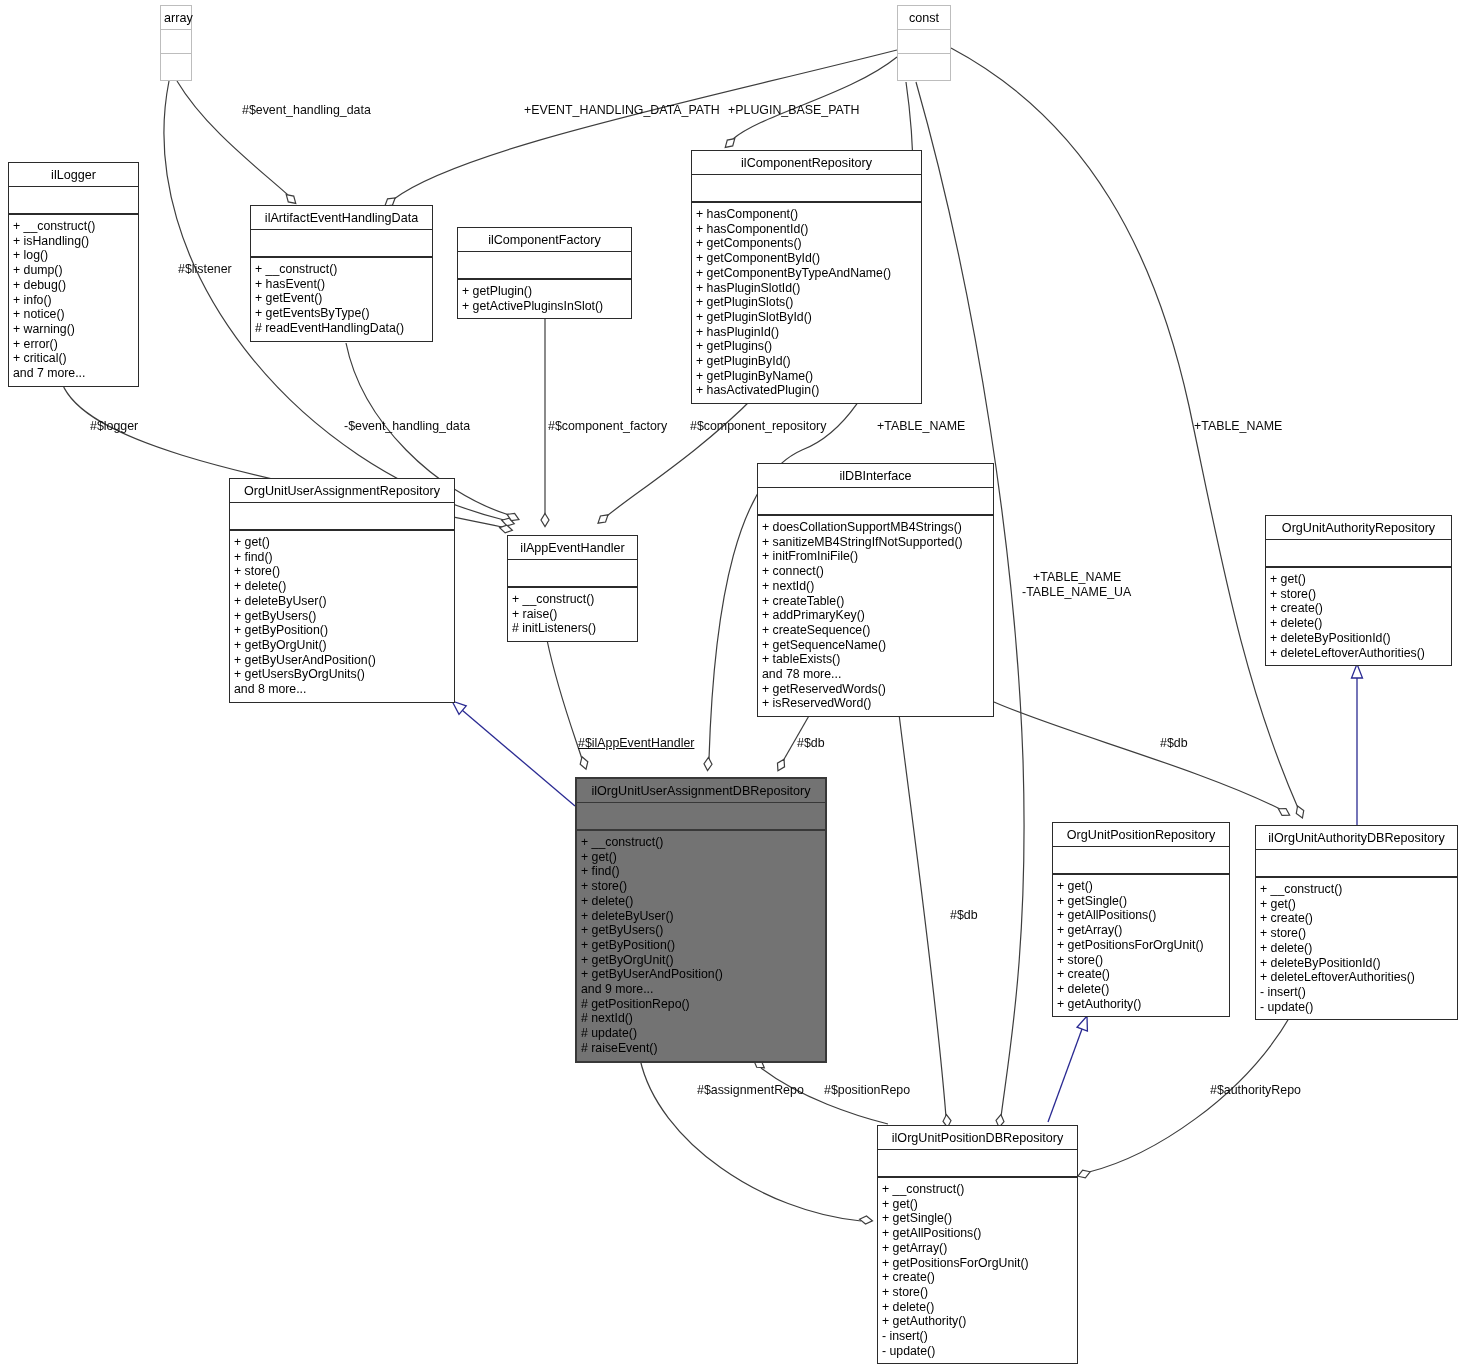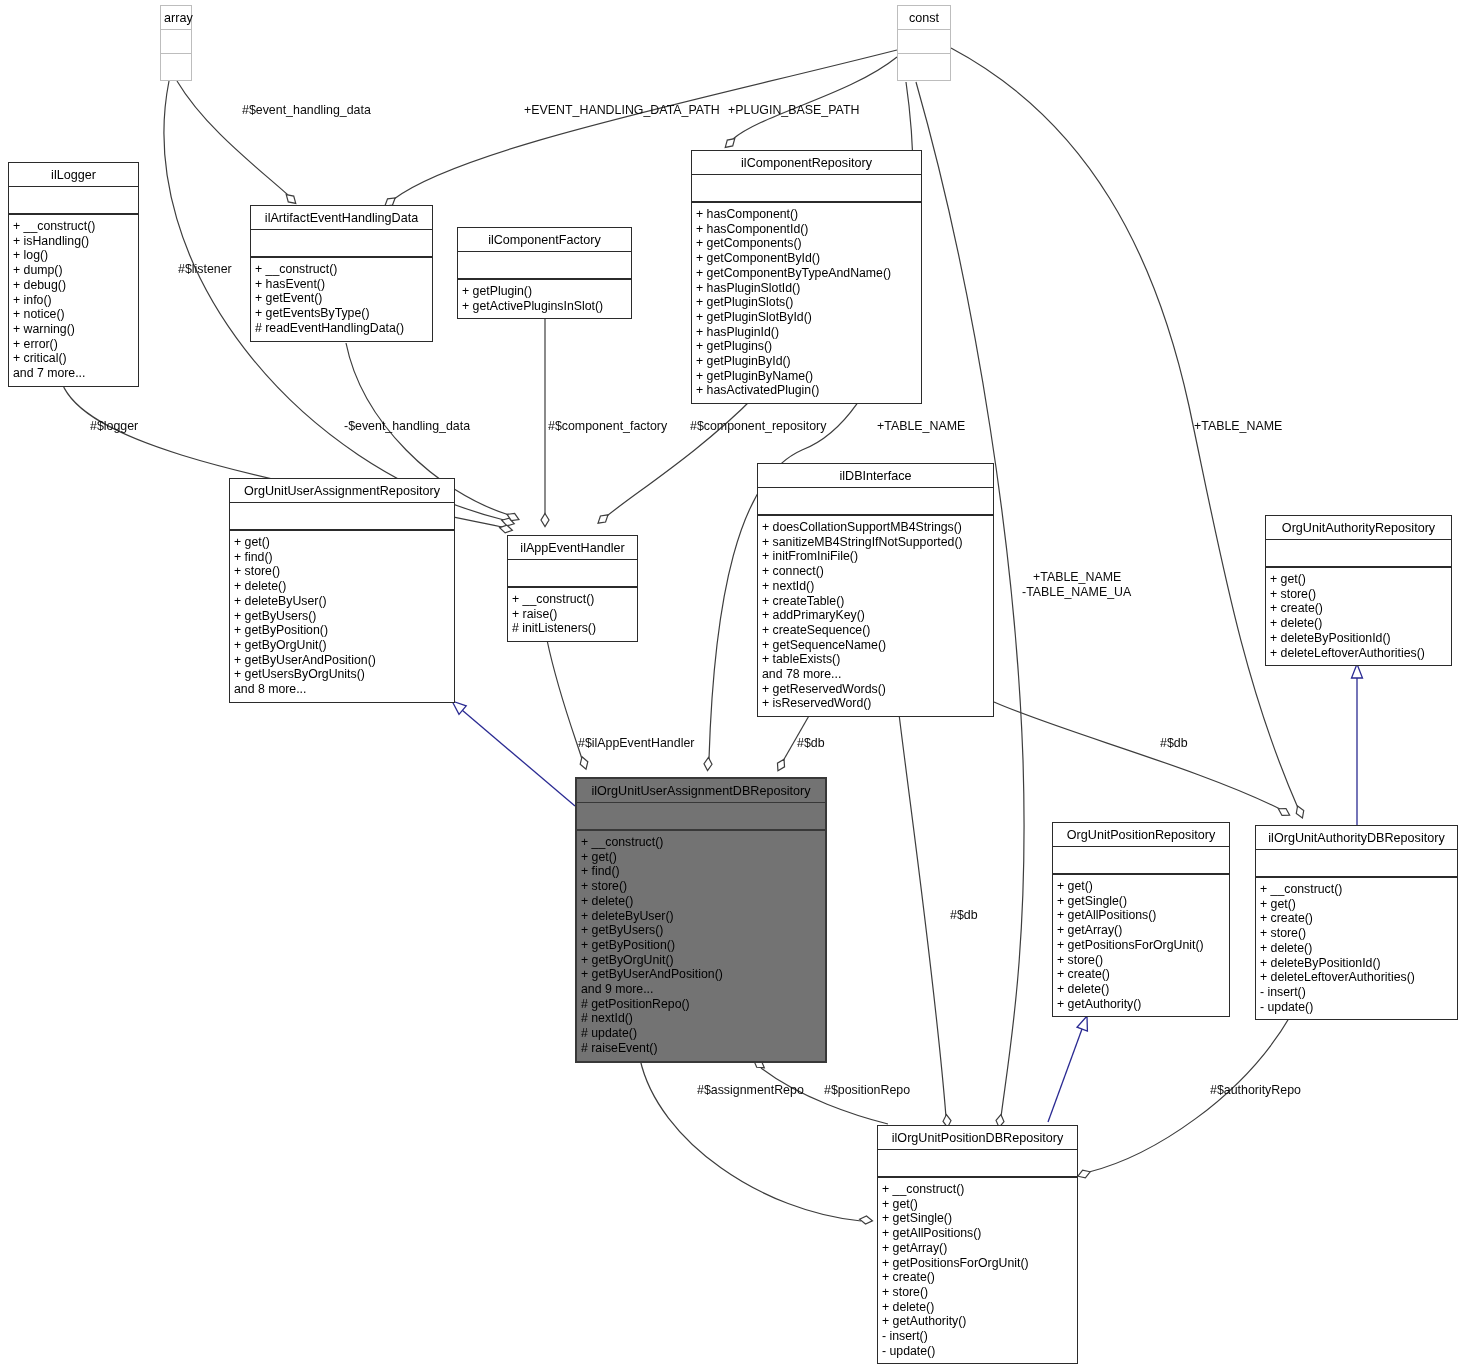--- a/index.html
+++ b/index.html
@@ -292,21 +292,21 @@
   <div class="edge-label" style="left:90px;top:419px;">#$logger</div>
   <div class="edge-label" style="left:524px;top:103px;">+EVENT_HANDLING_DATA_PATH</div>
   <div class="edge-label" style="left:728px;top:103px;">+PLUGIN_BASE_PATH</div>
   <div class="edge-label" style="left:344px;top:419px;">-$event_handling_data</div>
   <div class="edge-label" style="left:548px;top:419px;">#$component_factory</div>
   <div class="edge-label" style="left:690px;top:419px;">#$component_repository</div>
   <div class="edge-label" style="left:877px;top:419px;">+TABLE_NAME</div>
   <div class="edge-label" style="left:1194px;top:419px;">+TABLE_NAME</div>
   <div class="edge-label" style="left:1033px;top:570px;">+TABLE_NAME</div>
   <div class="edge-label" style="left:1022px;top:585px;">-TABLE_NAME_UA</div>
-  <div class="edge-label" style="left:578px;top:736px;">#$ilAppEventHandler</div>
+  <div class="edge-label" style="left:578px;top:736px;text-decoration:underline;">#$ilAppEventHandler</div>
   <div class="edge-label" style="left:797px;top:736px;">#$db</div>
   <div class="edge-label" style="left:950px;top:908px;">#$db</div>
   <div class="edge-label" style="left:1160px;top:736px;">#$db</div>
   <div class="edge-label" style="left:697px;top:1083px;">#$assignmentRepo</div>
   <div class="edge-label" style="left:824px;top:1083px;">#$positionRepo</div>
   <div class="edge-label" style="left:1210px;top:1083px;">#$authorityRepo</div>
 
 </div>
 
 </body></html>

